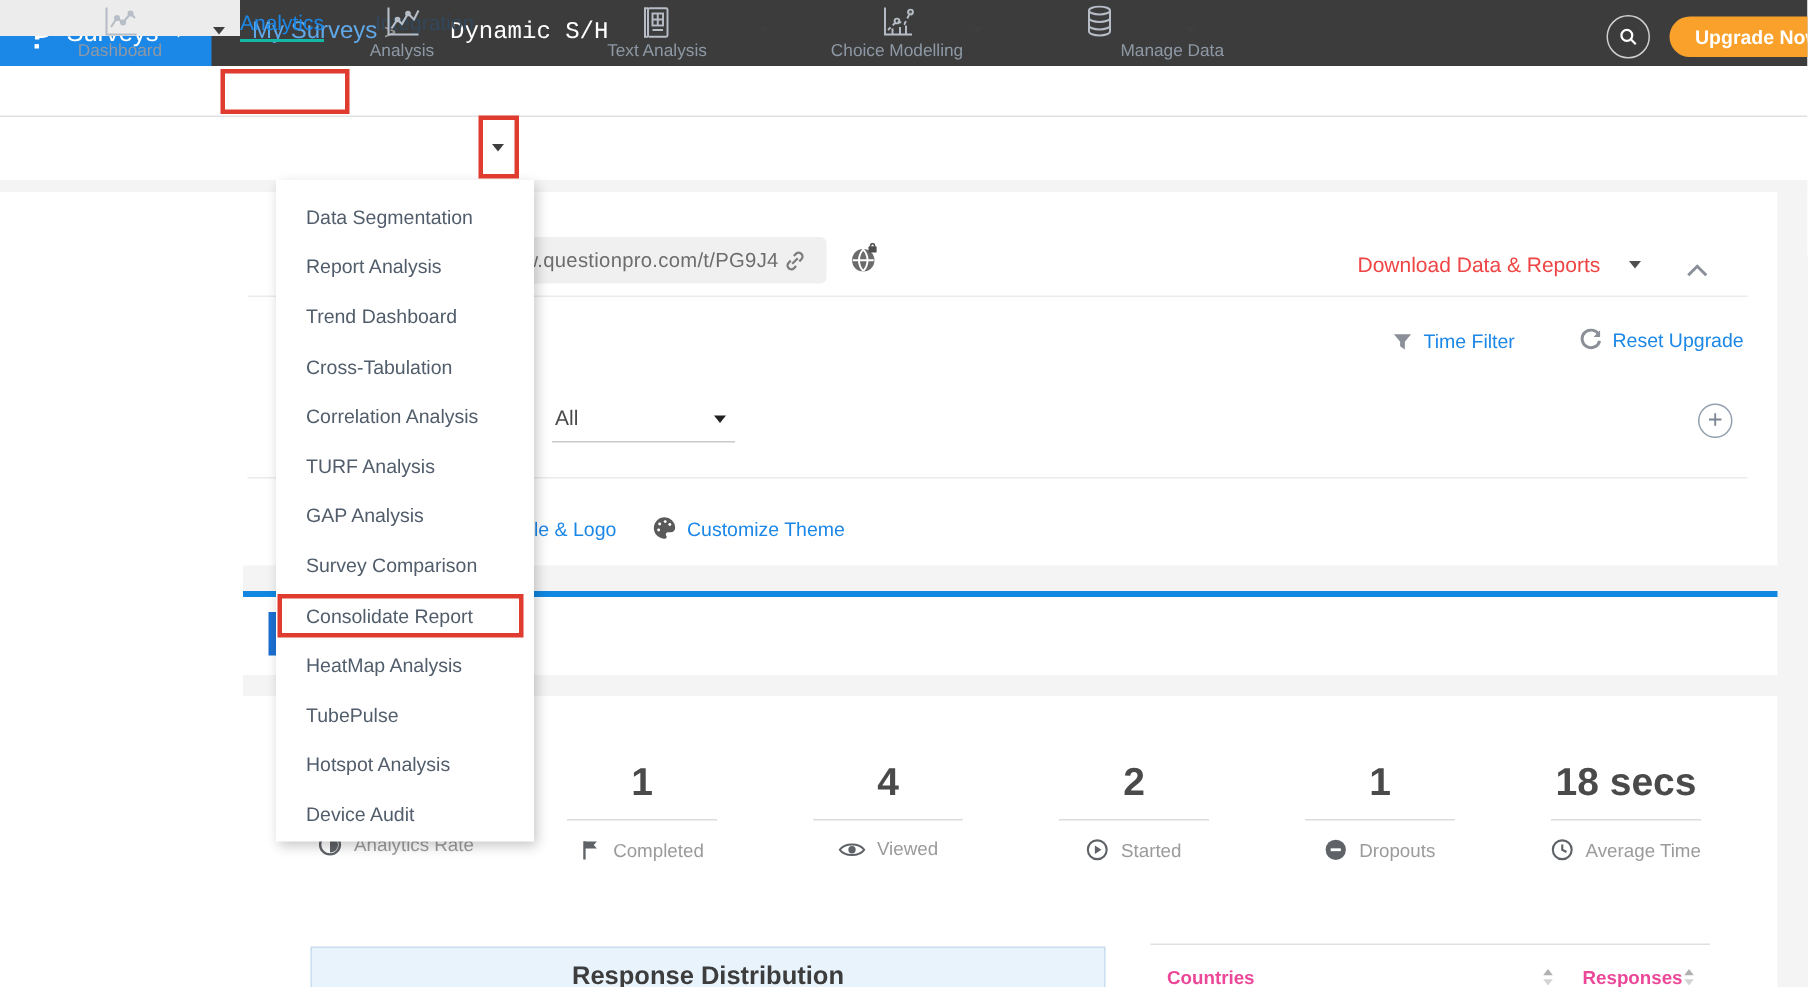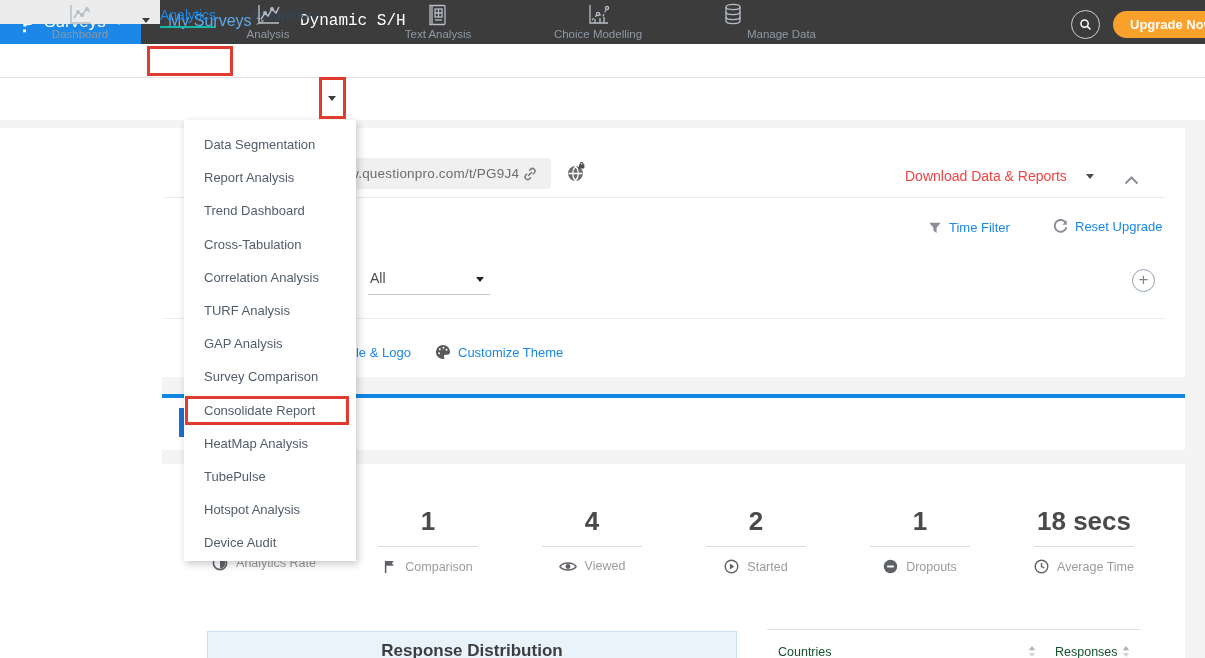--- a/index.html
+++ b/index.html
@@ -55,21 +55,21 @@
 
   
   .stat { position:absolute; width:160px; text-align:center; }
   .stat-value { font-size:26px; font-weight:bold; color:#4a4a4a; }
   .stat-divider { width:100px; height:1px; background:#dcdcdc; margin:9px auto 0 auto; }
   .stat-bottom { margin-top:12px; display:flex; align-items:center; justify-content:center; gap:8px; color:#9b9b9b; font-size:12.5px; }
 
   
   .resp-box { left:207px; top:631px; width:530px; height:40px; background:#e8f3fb; border:1px solid #ccdded; text-align:center; padding-top:9px; font-size:17px; font-weight:bold; color:#3d3d3d; }
   .countries-panel-border { left:767px; top:629px; width:373px; height:1px; background:#e0e0e0; }
-  .col-header { position:absolute; top:645px; font-size:12.5px; font-weight:normal; color:#14532d; cursor:pointer; }
+  .col-header { position:absolute; top:645px; font-size:12.5px; font-weight:bold; color:#ec4899; cursor:pointer; }
 
   
   .menu { left:184px; top:120px; width:172px; height:441px; background:#fff; box-shadow:2px 3px 8px rgba(0,0,0,0.22); z-index:20; padding-top:8px; }
   .menu-item { height:33.2px; line-height:33.2px; padding-left:20px; font-size:13px; color:#515d6b; cursor:pointer; white-space:nowrap; }
 
   
   .annot { position:absolute; border:3px solid #e03b2f; z-index:30; pointer-events:none; }
   .annot1 { left:147px; top:46px; width:86px; height:30px; }
   .annot2 { left:319px; top:77px; width:27px; height:42px; }
   .annot3 { left:185px; top:396px; width:164px; height:29px; }
@@ -268,21 +268,21 @@
   <div class="stat" style="left:348px; top:506px;">
     <div class="stat-value">1</div>
     <div class="stat-divider"></div>
     <div class="stat-bottom">
       <span>
         <svg width="14" height="15" viewBox="0 0 16 16">
           <path d="M3 15.5 V1.5" stroke="#5f6368" stroke-width="1.8"></path>
           <path d="M3 1.8 h9.5 l-2.4 2.6 2.4 2.6 H3 z" fill="#5f6368"></path>
         </svg>
       </span>
-      <span>Comparison</span>
+      <span>Completed</span>
     </div>
   </div>
 
   <div class="stat" style="left:512px; top:506px;">
     <div class="stat-value">4</div>
     <div class="stat-divider"></div>
     <div class="stat-bottom">
       <span>
         <svg width="18" height="11" viewBox="0 0 20 12">
           <path d="M1 6 C4.5 0.8 15.5 0.8 19 6 C15.5 11.2 4.5 11.2 1 6 Z" fill="none" stroke="#5f6368" stroke-width="1.6"></path>

